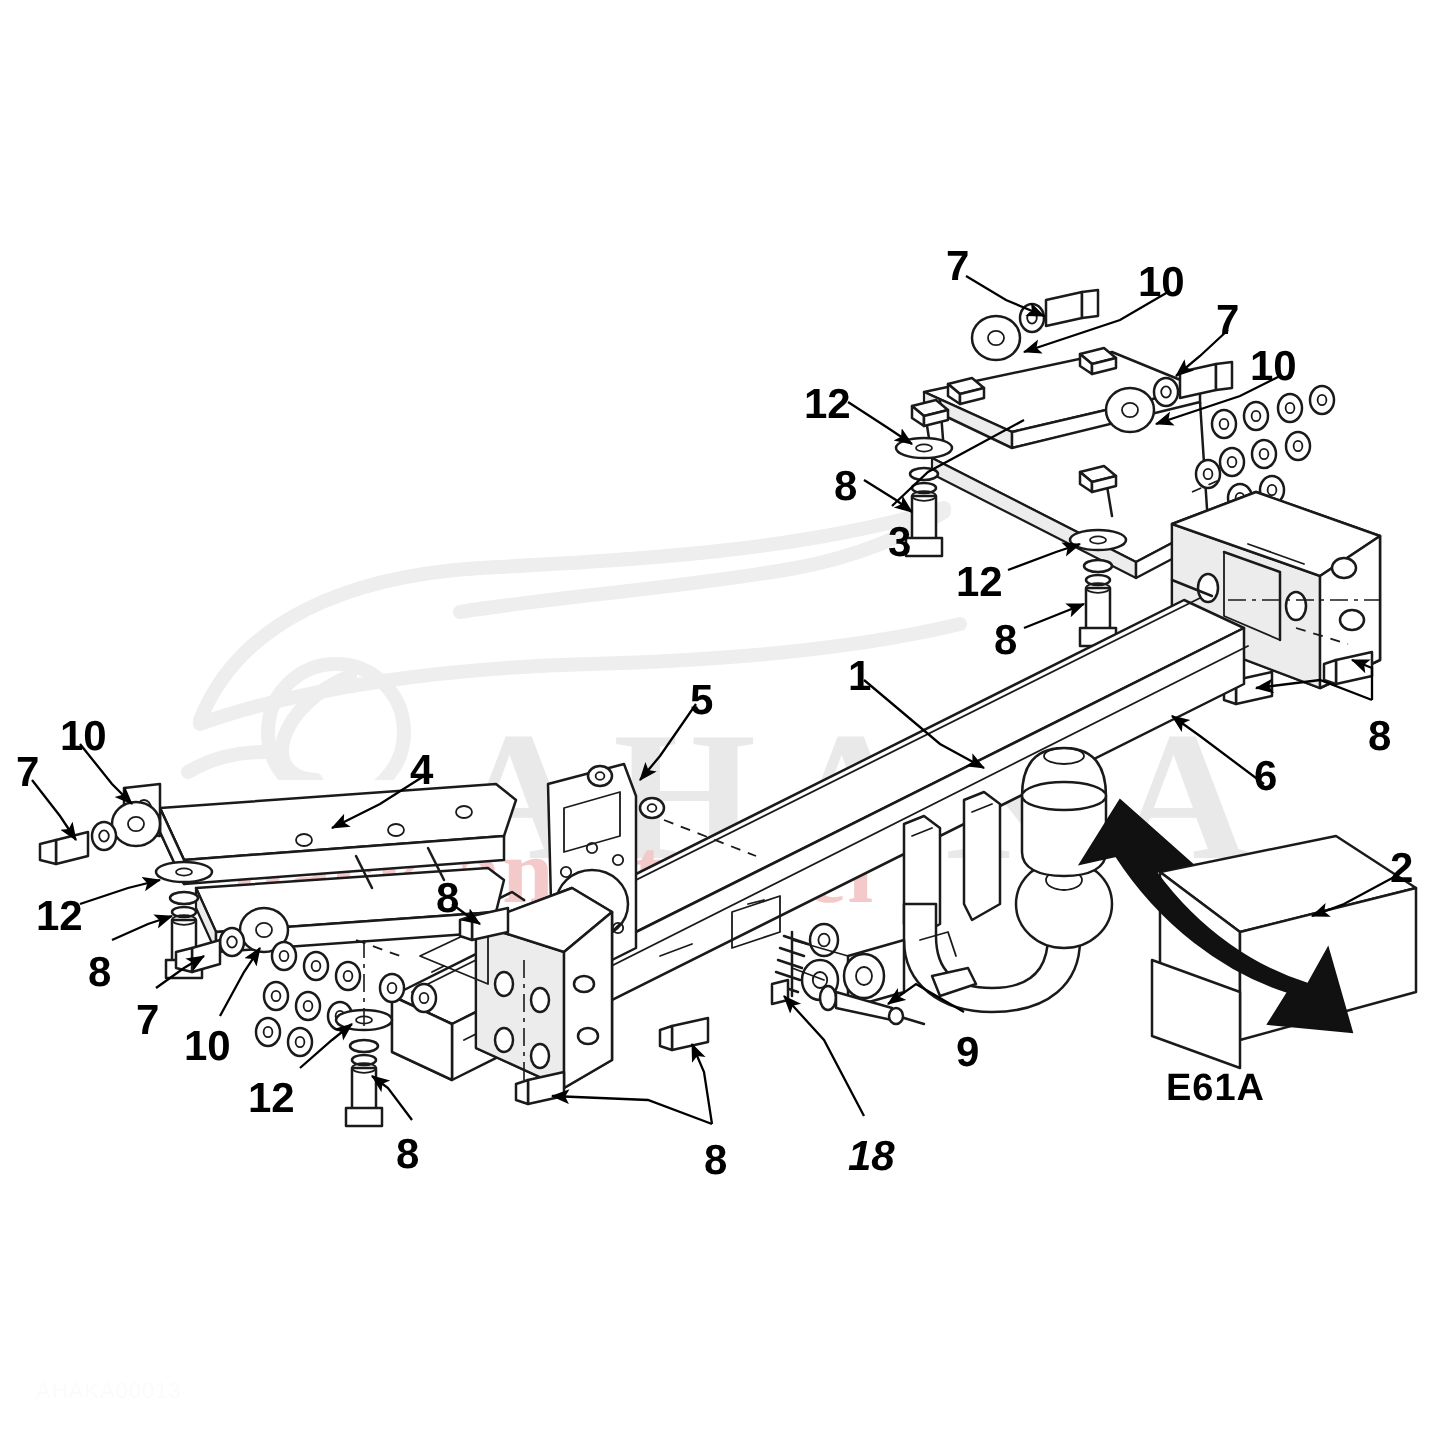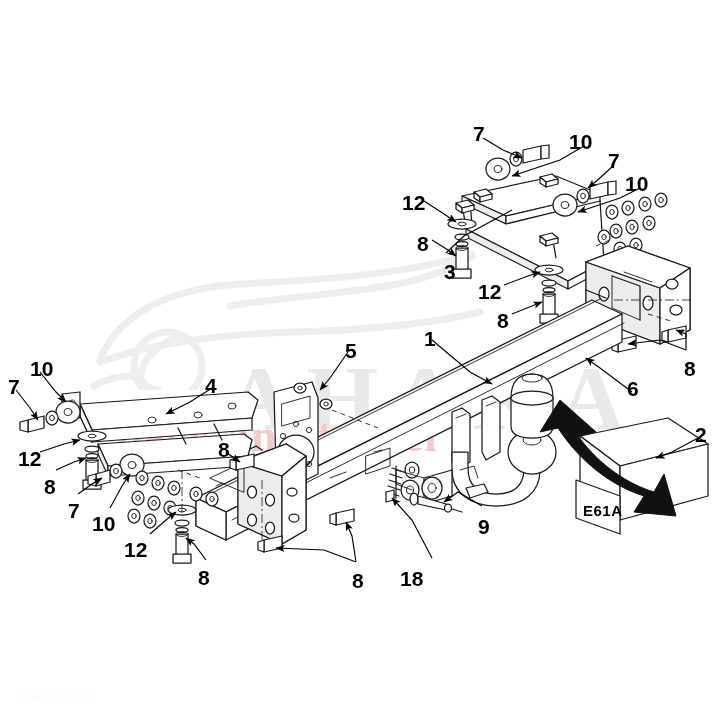--- a/index.html
+++ b/index.html
@@ -55,24 +55,25 @@
     font-weight: 700;
     font-size: 21px;
     color: #000000;
     line-height: 1;
     white-space: nowrap;
   }
   .boxlabel {
     position: absolute;
     font-family: "Liberation Sans", sans-serif;
     font-weight: 700;
-    font-size: 15px;
+    font-size: 19px;
     color: #000000;
     letter-spacing: 0.5px;
     white-space: nowrap;
+    margin-top: 32px;
   }
 </style>
 </head>
 <body>
 
 <div id="page">
 
   <svg class="wm-car" style="left:80px; top:240px; width:420px; height:150px;" viewBox="0 0 420 150" xmlns="http://www.w3.org/2000/svg">
     <g fill="none" stroke="#eeeeee" stroke-width="7" stroke-linecap="round">
       <path d="M20 120 C40 70, 95 48, 160 44 C235 40, 320 36, 392 14"></path>
@@ -535,17 +536,17 @@
   <div class="label" style="left:695px; top:424px;">2</div>
   <div class="label" style="left:18px;  top:448px;">12</div>
   <div class="label" style="left:218px; top:439px;">8</div>
   <div class="label" style="left:44px;  top:476px;">8</div>
   <div class="label" style="left:68px;  top:500px;">7</div>
   <div class="label" style="left:92px;  top:513px;">10</div>
   <div class="label" style="left:124px; top:539px;">12</div>
   <div class="label" style="left:198px; top:567px;">8</div>
   <div class="label" style="left:352px; top:570px;">8</div>
   <div class="label" style="left:478px; top:516px;">9</div>
-  <div class="label" style="left:400px; top:568px;">18</div>
+  <div class="label" style="left:424px; top:568px;font-style:italic;">18</div>
 
   <div class="boxlabel" style="left:583px; top:502px;">E61A</div>
 
 </div>
 
 </body></html>

